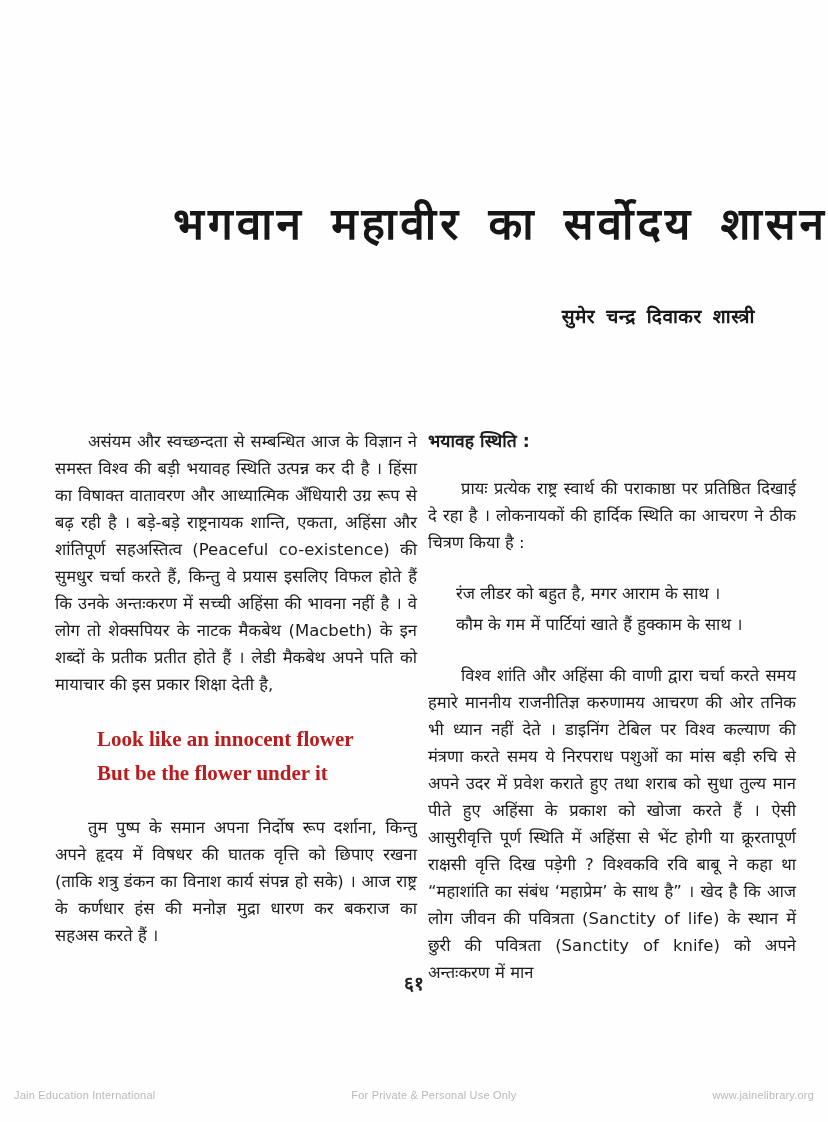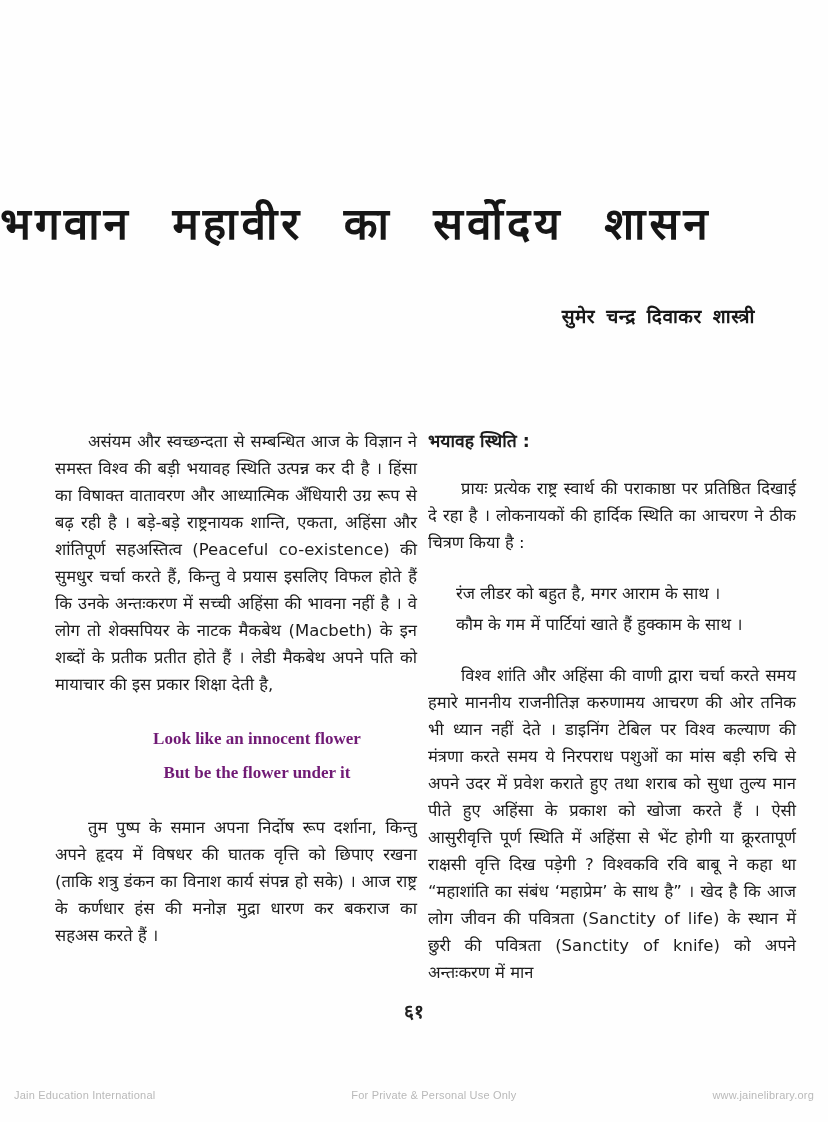--- a/index.html
+++ b/index.html
@@ -15,22 +15,22 @@
   .page {
     position: absolute;
     inset: 0;
     background: #fefefe;
   }
   .doc-title {
     position: absolute;
     top: 192px;
     left: 0;
     width: 100%;
-    text-align: left;
-    font-family: Liberation Mono, monospace;
+    text-align: right;
+    font-family: Liberation Sans, sans-serif;
     font-size: 44px;
     font-weight: bold;
     letter-spacing: 4px;
     color: #161616;
     word-spacing: 10px;
   }
   .doc-author {
     position: absolute;
     top: 303px;
     left: 455px;
@@ -55,35 +55,35 @@
   .para { text-indent: 2em; margin-bottom: 0; }
   .col-heading {
     font-weight: bold;
     font-size: 17.5px;
     margin-bottom: 20px;
     text-indent: 0;
   }
   .quote-en {
     margin: 24px 0 24px 42px;
     font-family: "Liberation Serif", serif;
-    font-size: 17px;
+    font-size: 21px;
     line-height: 34px;
     font-weight: bold;
-    text-align: center;
-    color: #701a75;
+    text-align: left;
+    color: #b91c1c;
   }
   .couplet {
     margin: 22px 0 22px 28px;
     line-height: 31px;
     text-align: left;
     font-weight: 500;
   }
   .page-number {
     position: absolute;
-    top: 998px;
+    top: 970px;
     left: 0;
     width: 100%;
     text-align: center;
     font-size: 19px;
     font-weight: bold;
     color: #222222;
   }
   .footer {
     position: absolute;
     top: 1089px;

